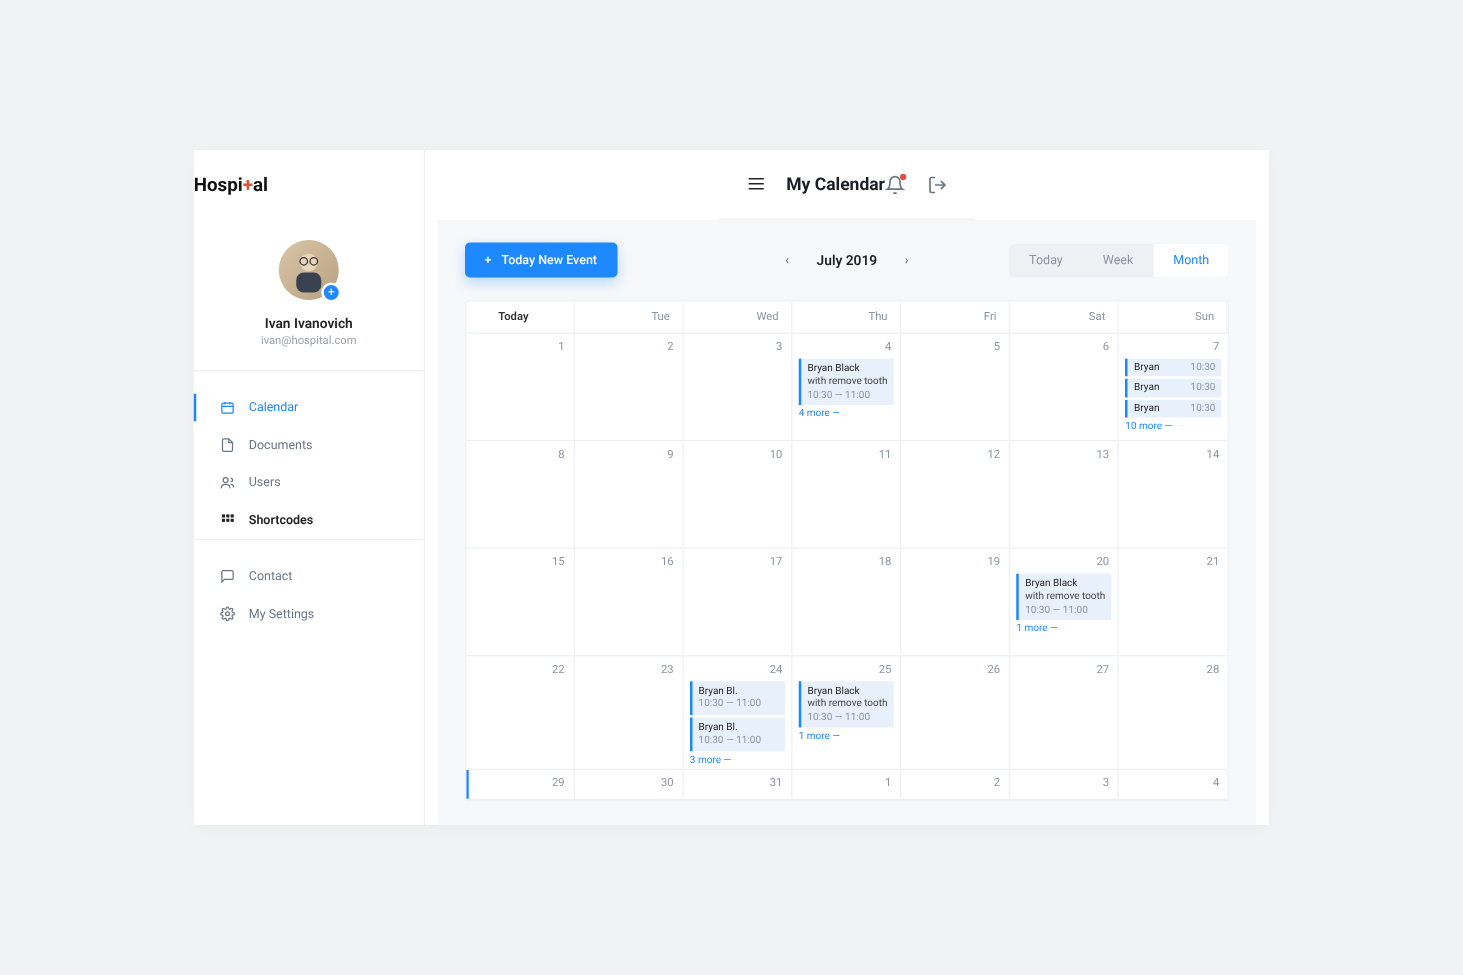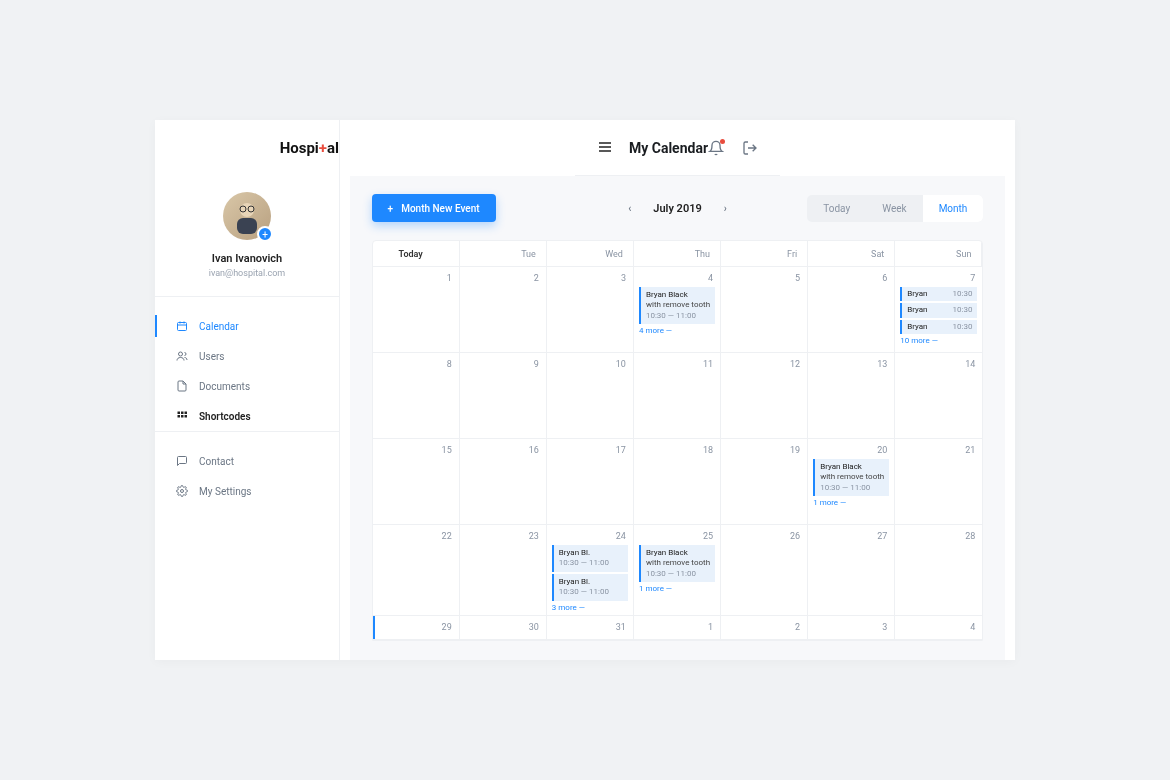--- a/index.html
+++ b/index.html
@@ -1,19 +1,19 @@
 <!DOCTYPE html>
 <html><head>
 <meta charset="utf-8">
 <style>
 * { margin:0; padding:0; box-sizing:border-box; font-family:-apple-system,BlinkMacSystemFont,"Segoe UI",Roboto,sans-serif; }
 body { background:#f0f2f4; width:1170px; height:780px; overflow:hidden; }
 .app { position:absolute; left:155px; top:120px; width:860px; height:540px; background:#fff; display:flex; box-shadow:0 2px 10px rgba(0,0,0,.03); }
 .sidebar { width:185px; border-right:1px solid #eef0f3; display:flex; flex-direction:column; }
-.logo { height:56px; display:flex; align-items:center; justify-content:flex-end; font-weight:700; font-size:15px; color:#111; }
+.logo { height:56px; display:flex; align-items:center; justify-content:flex-start; font-weight:700; font-size:15px; color:#111; }
 .logo .plus { color:#e84c3d; }
 .profile { padding:16px 0 18px; display:flex; flex-direction:column; align-items:center; border-bottom:1px solid #eef0f3; }
 .avatar-wrap { position:relative; width:48px; height:48px; }
 .avatar { width:48px; height:48px; border-radius:50%; background:linear-gradient(135deg,#d9c7a8,#b8a080); display:flex; align-items:center; justify-content:center; overflow:hidden; }
 .avatar svg { width:40px; height:40px; }
 .avatar-add { position:absolute; right:-2px; bottom:-2px; width:16px; height:16px; border-radius:50%; background:#1e88ff; color:#fff; display:flex; align-items:center; justify-content:center; font-size:10px; border:2px solid #fff; }
 .profile-name { font-size:11px; font-weight:600; color:#222; margin-top:12px; }
 .profile-email { font-size:9px; color:#9aa3b0; margin-top:3px; }
 .nav { padding-top:14px; }
 .nav-group { margin-bottom:14px; border-bottom:1px solid #eef0f3; }
@@ -88,34 +88,34 @@
               <svg width="12" height="12" viewBox="0 0 24 24" fill="none" stroke="currentColor" stroke-width="2">
                 <rect x="3" y="5" width="18" height="16" rx="2"></rect>
                 <path d="M3 10h18M8 3v4M16 3v4"></path>
               </svg>
             </span>
           <span>Calendar</span>
         </div>
         <div class="nav-item">
           <span class="nav-icon">
               <svg width="12" height="12" viewBox="0 0 24 24" fill="none" stroke="currentColor" stroke-width="2">
+                <path d="M14 2H6a2 2 0 00-2 2v16a2 2 0 002 2h12a2 2 0 002-2V8z"></path>
+                <path d="M14 2v6h6"></path>
+              </svg>
+            </span>
+          <span>Documents</span>
+        </div>
+        <div class="nav-item">
+          <span class="nav-icon">
+              <svg width="12" height="12" viewBox="0 0 24 24" fill="none" stroke="currentColor" stroke-width="2">
                 <circle cx="9" cy="8" r="4"></circle>
                 <path d="M2 21c0-4 3-6 7-6s7 2 7 6M17 11a3 3 0 100-6M22 20c0-3-2-5-5-5"></path>
               </svg>
             </span>
           <span>Users</span>
-        </div>
-        <div class="nav-item">
-          <span class="nav-icon">
-              <svg width="12" height="12" viewBox="0 0 24 24" fill="none" stroke="currentColor" stroke-width="2">
-                <path d="M14 2H6a2 2 0 00-2 2v16a2 2 0 002 2h12a2 2 0 002-2V8z"></path>
-                <path d="M14 2v6h6"></path>
-              </svg>
-            </span>
-          <span>Documents</span>
         </div>
         <div class="nav-item strong">
           <span class="nav-icon">
               <svg width="12" height="12" viewBox="0 0 24 24" fill="currentColor">
                 <rect x="3" y="3" width="5" height="5"></rect>
                 <rect x="10" y="3" width="5" height="5"></rect>
                 <rect x="17" y="3" width="5" height="5"></rect>
                 <rect x="3" y="10" width="5" height="5"></rect>
                 <rect x="10" y="10" width="5" height="5"></rect>
                 <rect x="17" y="10" width="5" height="5"></rect>
@@ -159,21 +159,21 @@
         <span class="top-icon"><svg width="16" height="16" viewBox="0 0 24 24" fill="none" stroke="currentColor" stroke-width="2">
               <path d="M9 21H5a2 2 0 01-2-2V5a2 2 0 012-2h4M16 17l5-5-5-5M21 12H9"></path>
             </svg></span>
       </div>
     </div>
 
     <div class="content">
       <div class="controls controls-wrap">
         <button class="create-btn">
           <span>+</span>
-          <span>Month New Event</span>
+          <span>Today New Event</span>
         </button>
         <div class="period">
           <span class="chev">‹</span>
           <span>July 2019</span>
           <span class="chev">›</span>
         </div>
         <div class="view-tabs">
           <div class="view-tab">Today</div>
           <div class="view-tab">Week</div>
           <div class="view-tab active">Month</div>

